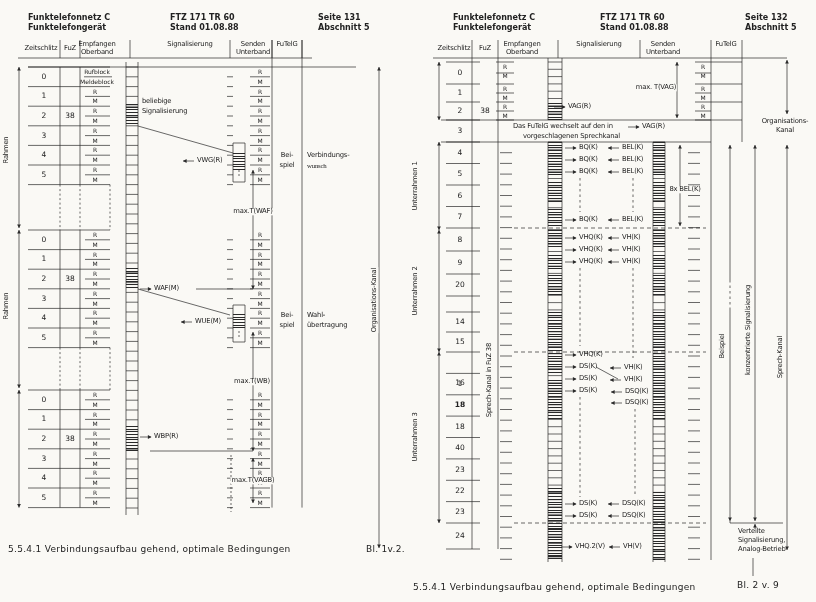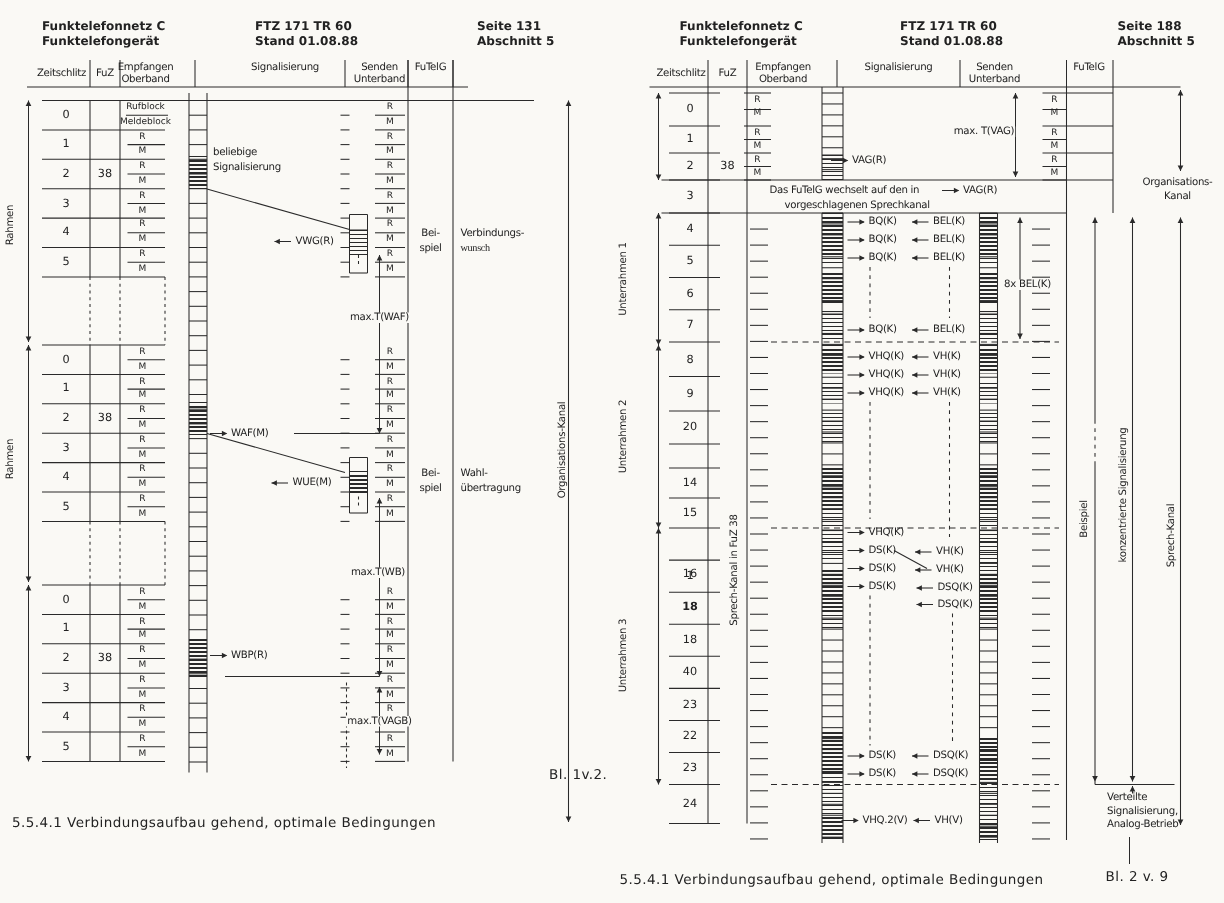--- a/index.html
+++ b/index.html
@@ -259,21 +259,21 @@
   <div class="t l hd" style="left:318px;top:28px">Abschnitt 5</div>
   <div class="t s7" style="left:41px;top:49px">Zeitschlitz</div>
   <div class="t s7" style="left:70px;top:49px">FuZ</div>
   <div class="t s7" style="left:97px;top:45px">Empfangen</div>
   <div class="t s7" style="left:97px;top:53px">Oberband</div>
   <div class="t s7" style="left:190px;top:45px">Signalisierung</div>
   <div class="t s7" style="left:253px;top:45px">Senden</div>
   <div class="t s7" style="left:253px;top:53px">Unterband</div>
   <div class="t s7" style="left:287px;top:45px">FuTelG</div>
   <div class="t l s9" style="left:8px;top:550px">5.5.4.1 Verbindungsaufbau gehend, optimale Bedingungen</div>
-  <div class="t l s9" style="left:366px;top:518px">Bl. 1v.2.</div>
+  <div class="t l s9" style="left:366px;top:550px">Bl. 1v.2.</div>
 <div class="t rot s7" style="left: 7px; top: 150px;">Rahmen</div>
     <div class="t rot s7" style="left: 7px; top: 306px;">Rahmen</div>
     <div class="t s8" style="left: 44px; top: 76.8px;">0</div>
     <div class="t s6" style="left: 97px; top: 72px;">Rufblock</div>
     <div class="t s6" style="left: 97px; top: 81.5px;">Meldeblock</div>
     <div class="t s6" style="left: 260px; top: 71.9px;">R</div>
     <div class="t s6" style="left: 260px; top: 81.7px;">M</div>
     <div class="t s8" style="left: 44px; top: 96.4px;">1</div>
     <div class="t s6" style="left: 95px; top: 91.5px;">R</div>
     <div class="t s6" style="left: 95px; top: 101.3px;">M</div>
@@ -752,21 +752,21 @@
       <polygon points="379,550 377.1,546.4 380.9,546.4" fill="#2a2a2a"></polygon>
       <line x1="322" y1="523" x2="375" y2="523" stroke="#2a2a2a" stroke-width="0.7"></line>
       <polygon points="347,524 345.1,527.6 348.9,527.6" fill="#2a2a2a"></polygon>
       <line x1="347" y1="524" x2="347" y2="529" stroke="#2a2a2a" stroke-width="0.7"></line>
       <line x1="345" y1="558" x2="345" y2="576" stroke="#2a2a2a" stroke-width="0.7"></line>
     </svg>
   <div class="t l hd" style="left:45px;top:18px">Funktelefonnetz C</div>
   <div class="t l hd" style="left:45px;top:28px">Funktelefongerät</div>
   <div class="t l hd" style="left:192px;top:18px">FTZ 171 TR 60</div>
   <div class="t l hd" style="left:192px;top:28px">Stand 01.08.88</div>
-  <div class="t l hd" style="left:337px;top:18px">Seite 188</div>
+  <div class="t l hd" style="left:337px;top:18px">Seite 132</div>
   <div class="t l hd" style="left:337px;top:28px">Abschnitt 5</div>
   <div class="t s7" style="left:46px;top:49px">Zeitschlitz</div>
   <div class="t s7" style="left:77px;top:49px">FuZ</div>
   <div class="t s7" style="left:114px;top:45px">Empfangen</div>
   <div class="t s7" style="left:114px;top:53px">Oberband</div>
   <div class="t s7" style="left:191px;top:45px">Signalisierung</div>
   <div class="t s7" style="left:255px;top:45px">Senden</div>
   <div class="t s7" style="left:255px;top:53px">Unterband</div>
   <div class="t s7" style="left:318px;top:45px">FuTelG</div>
   <div class="t l s9" style="left:5px;top:588px">5.5.4.1 Verbindungsaufbau gehend, optimale Bedingungen</div>

